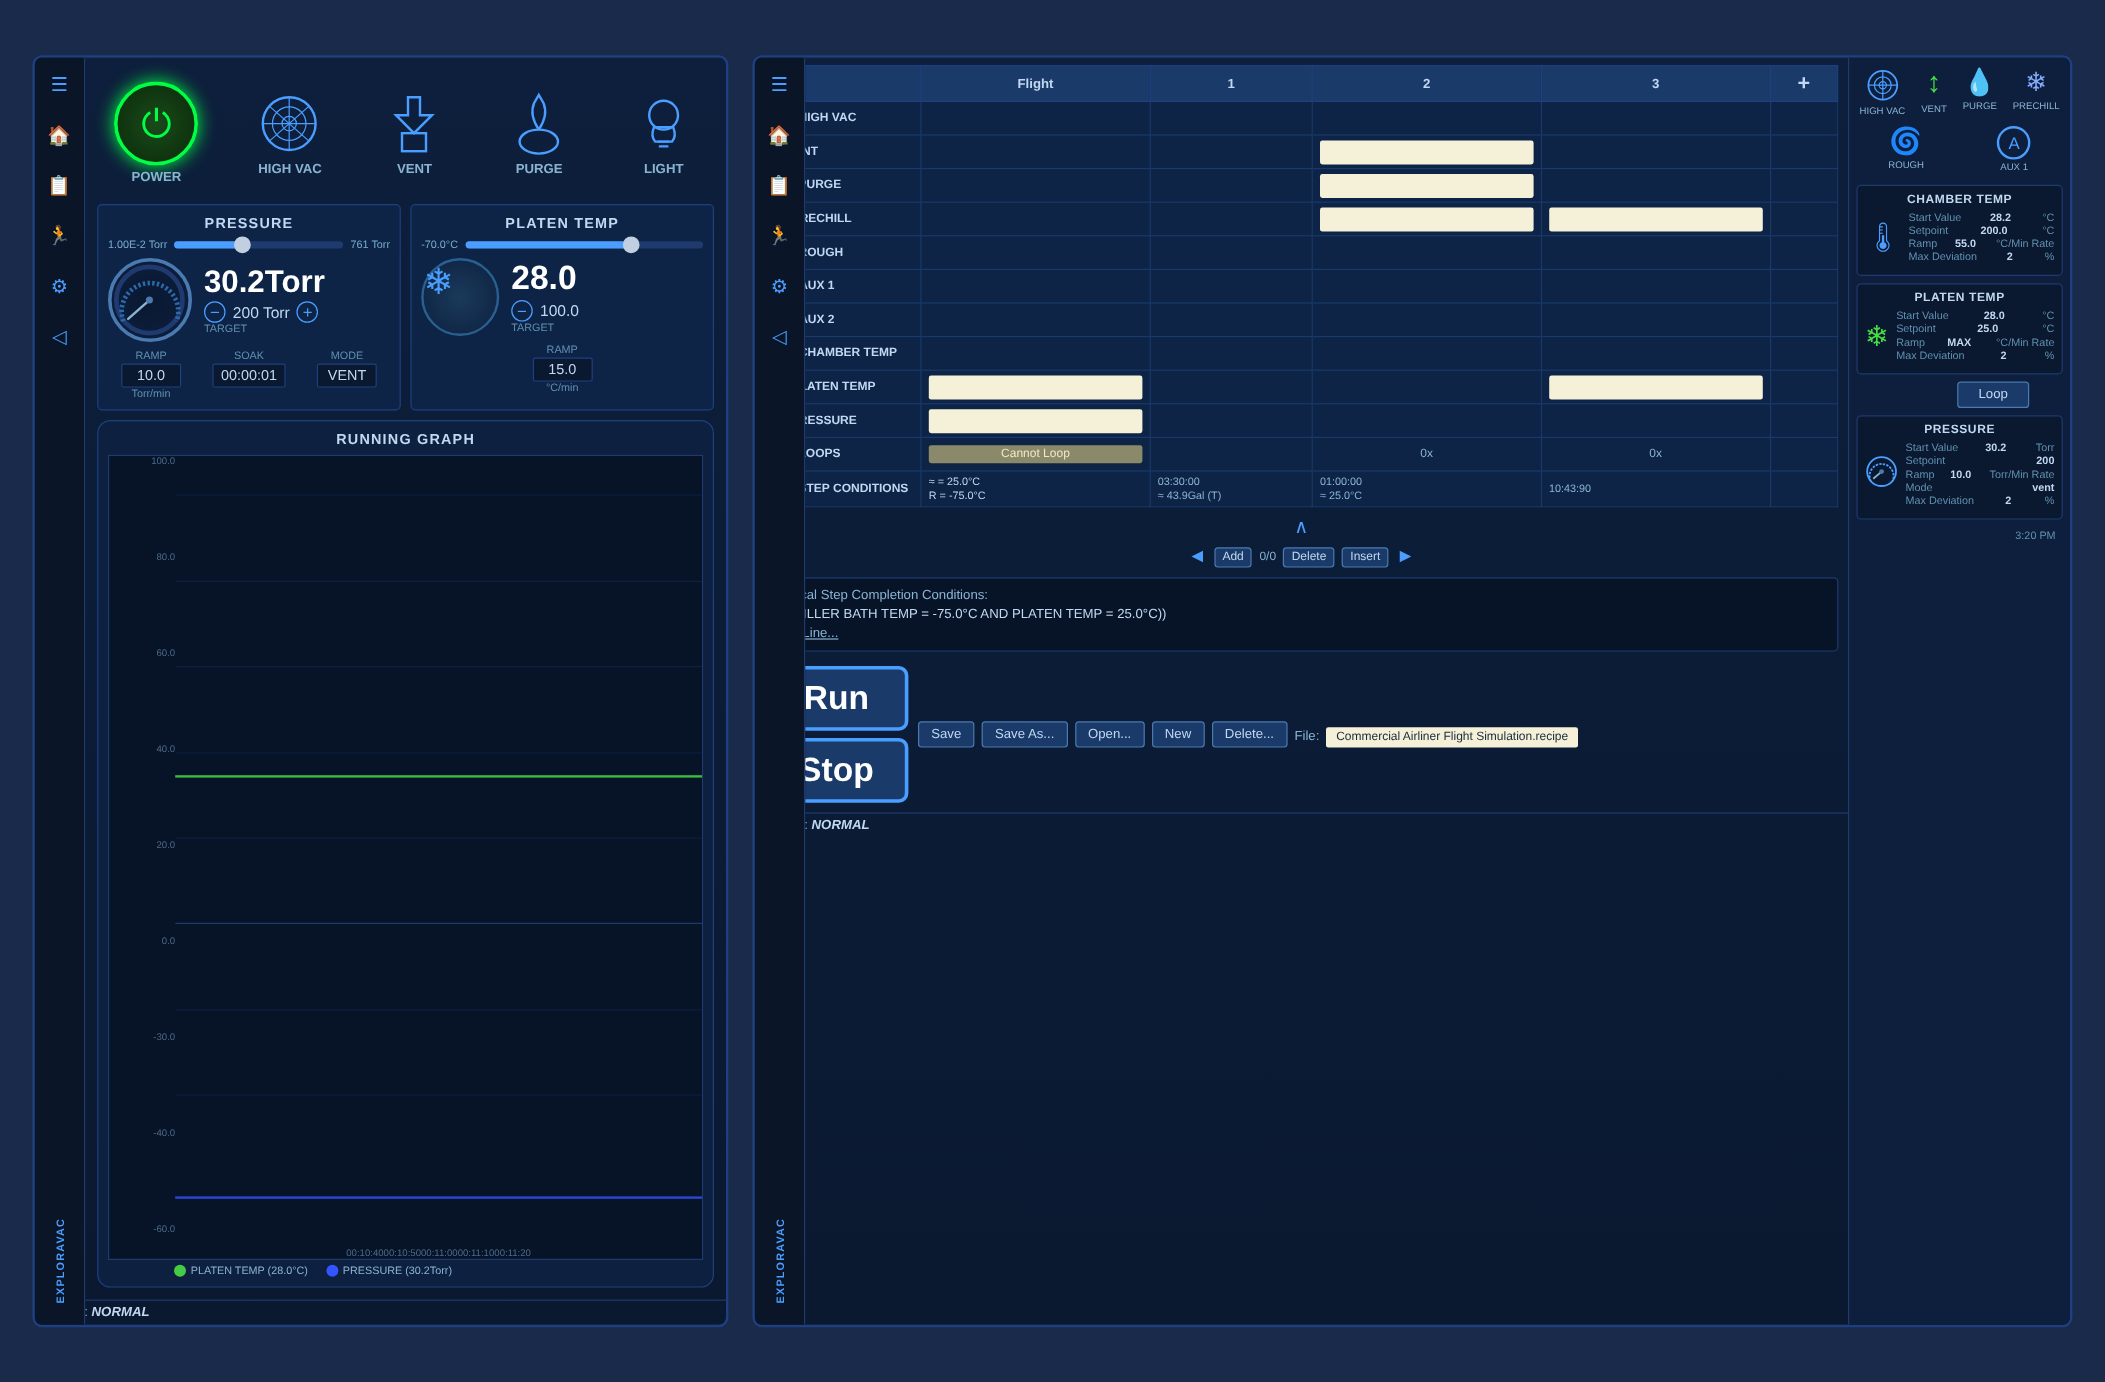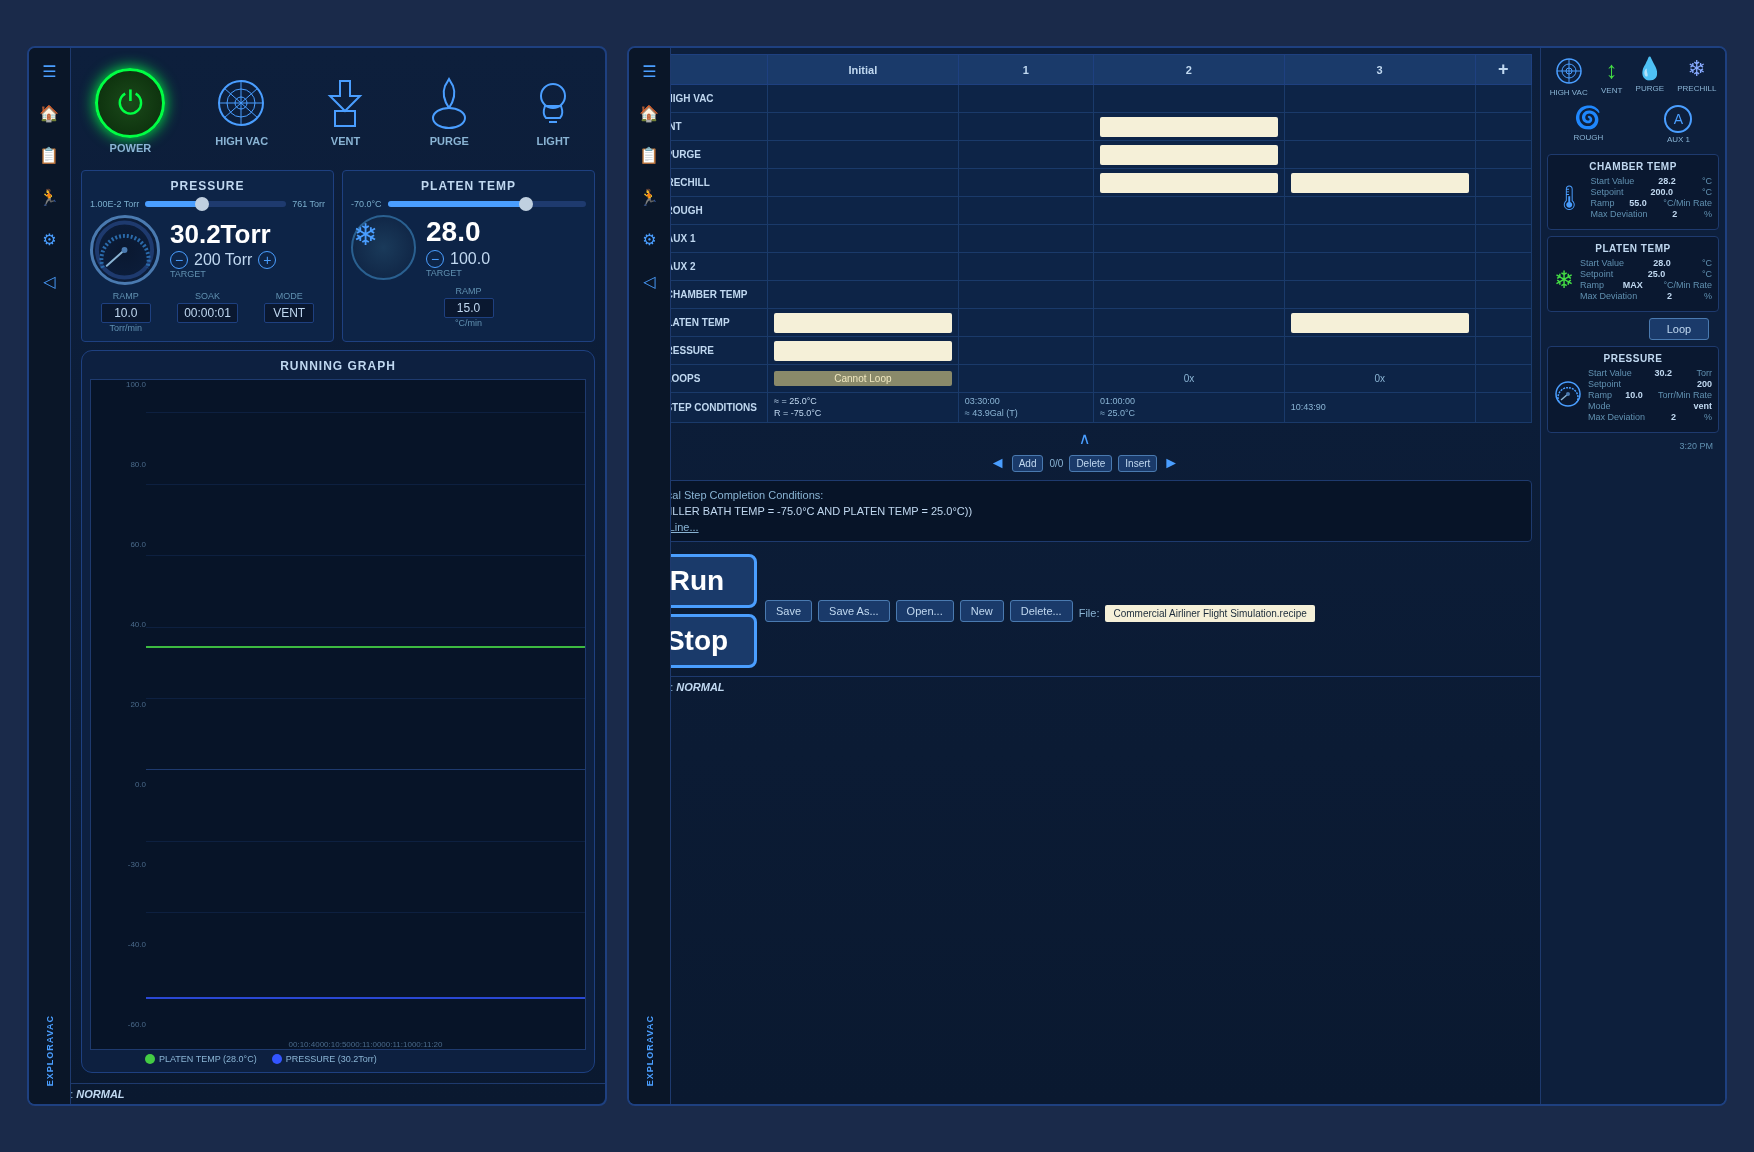--- a/index.html
+++ b/index.html
@@ -233,21 +233,21 @@
       border: 1px solid #4a9eff;
       display: flex;
       align-items: center;
       justify-content: center;
       font-size: 14px;
       color: #4a9eff;
       cursor: pointer;
       background: transparent;
     }
     .gauge-target-val {
-      font-size: 16px;
+      font-size: 13px;
       color: #c0d8f0;
     }
     .gauge-target-label {
       font-size: 9px;
       color: #6090b0;
     }
 
     .params-row {
       display: flex;
       gap: 10px;
@@ -626,21 +626,21 @@
       background: #1a3a6a;
       color: #c0d8f0;
       border: 1px solid #4a7ab0;
       border-radius: 3px;
       font-size: 11px;
       padding: 4px 10px;
       cursor: pointer;
       text-align: center;
       width: 60px;
       align-self: flex-end;
-      margin-right: 4px;
+      margin-right: 22px;
     }
 
     .time-display {
       font-size: 9px;
       color: #6090b0;
       text-align: right;
       padding: 2px 6px;
     }
 
     
@@ -1055,21 +1055,21 @@
       <div class="time-display">3:20 PM</div>
     </div>
 
     <div class="right-content-area">
 
       <div class="main-table-wrap">
         <table class="recipe-table">
           <thead>
             <tr>
               <th style="width:130px;"></th>
-              <th>Initial</th>
+              <th>Flight</th>
               <th>1</th>
               <th>2</th>
               <th>3</th>
               <th class="add-col" style="font-size:18px;color:#c0d8f0;cursor:pointer;">+</th>
             </tr>
           </thead>
           <tbody>
             <tr class="tr-high-vac">
               <td>
                   <div class="row-label">

